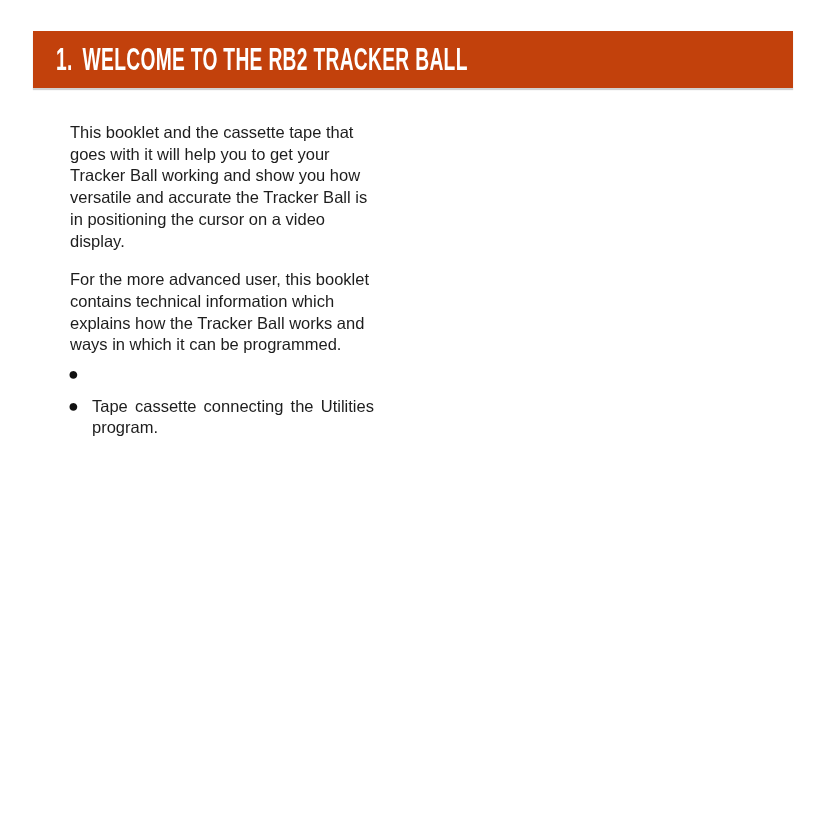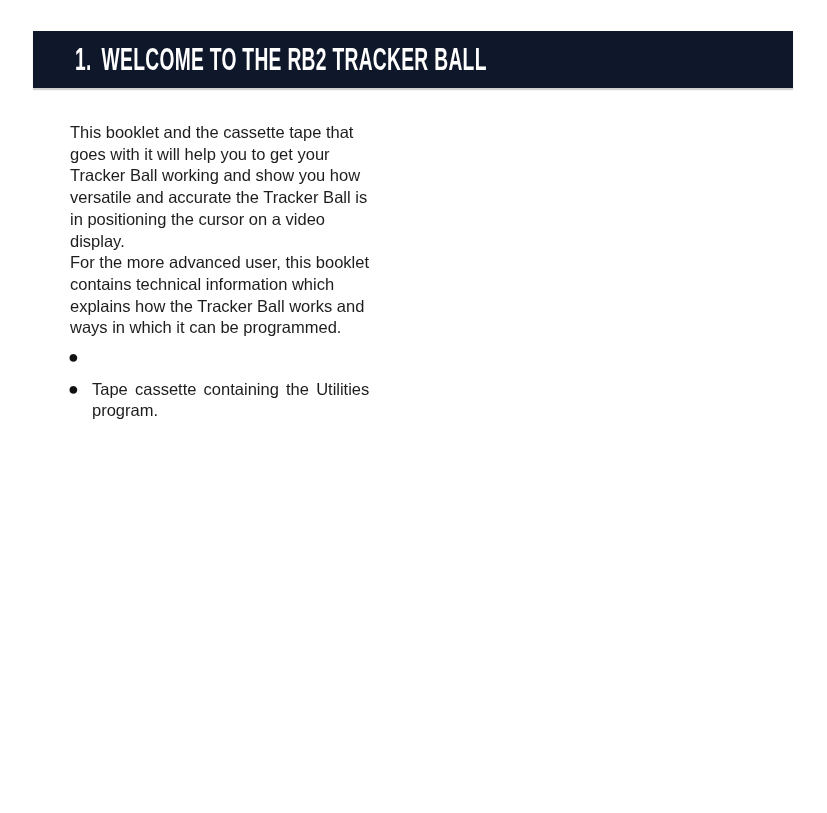--- a/index.html
+++ b/index.html
@@ -14,24 +14,24 @@
     font-family: "Liberation Sans", sans-serif;
     overflow: hidden;
   }
   
   .header-bar {
     position: absolute;
     left: 33px;
     top: 31px;
     width: 760px;
     height: 57px;
-    background: #0f172a;
+    background: #c2410c;
     display: flex;
     align-items: center;
-    padding-left: 42px;
+    padding-left: 23px;
     box-sizing: border-box;
     box-shadow: 0 2px 1px rgba(0,0,0,0.18);
   }
   .header-text {
     color: #ffffff;
     font-weight: bold;
     font-size: 31px;
     white-space: nowrap;
     transform: scaleX(0.62);
     transform-origin: 0 50%;
@@ -48,21 +48,21 @@
     top: 122px;
     width: 380px;
     color: #1d1d1d;
     font-size: 16.5px;
     line-height: 21.7px;
   }
   .para {
     margin: 0;
     white-space: pre-line;
   }
-  .para-1 { }
+  .para-1 { margin-bottom: 17px; }
   .para-2 { margin-bottom: 8px; }
   .para-3 { margin-bottom: 1px; }
   .bullet-item {
     display: flex;
     align-items: flex-start;
   }
   .bullet-1 { margin-bottom: 10px; }
   .bullet-marker {
     flex: none;
     width: 24px;
@@ -103,19 +103,19 @@
 explains how the Tracker Ball works and
 ways in which it can be programmed.</p>
 
 
     <div class="bullet-item bullet-1">
       <span class="bullet-marker">●</span>
     </div>
 
     <div class="bullet-item bullet-2 bullet-justified">
       <span class="bullet-marker">●</span>
-      <span class="bullet-text">Tape cassette containing the Utilities
+      <span class="bullet-text">Tape cassette connecting the Utilities
 program.</span>
     </div>
 
   </div>
 
 </div>
 
 </body></html>

